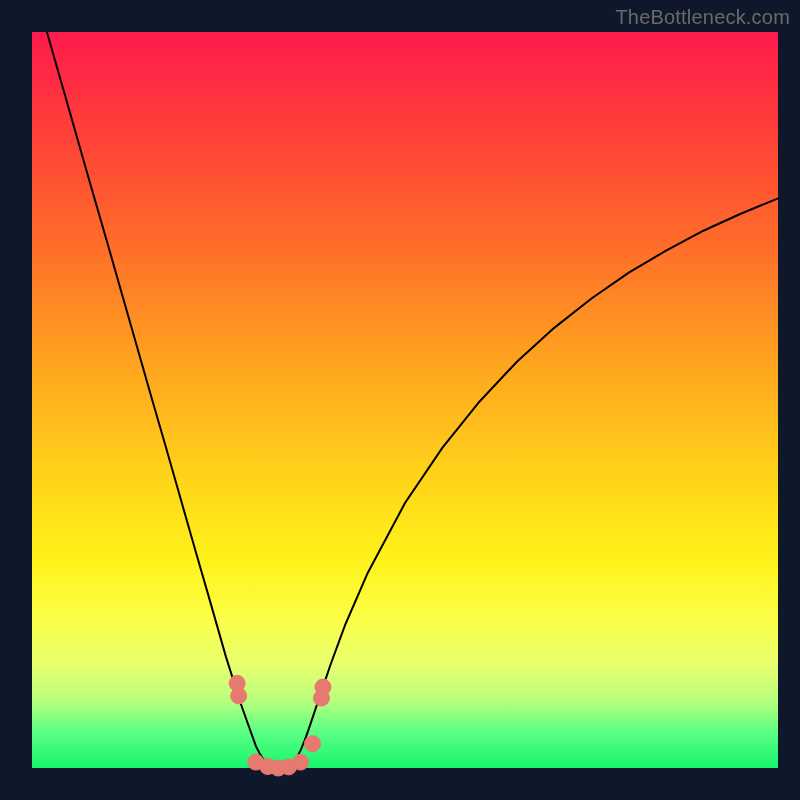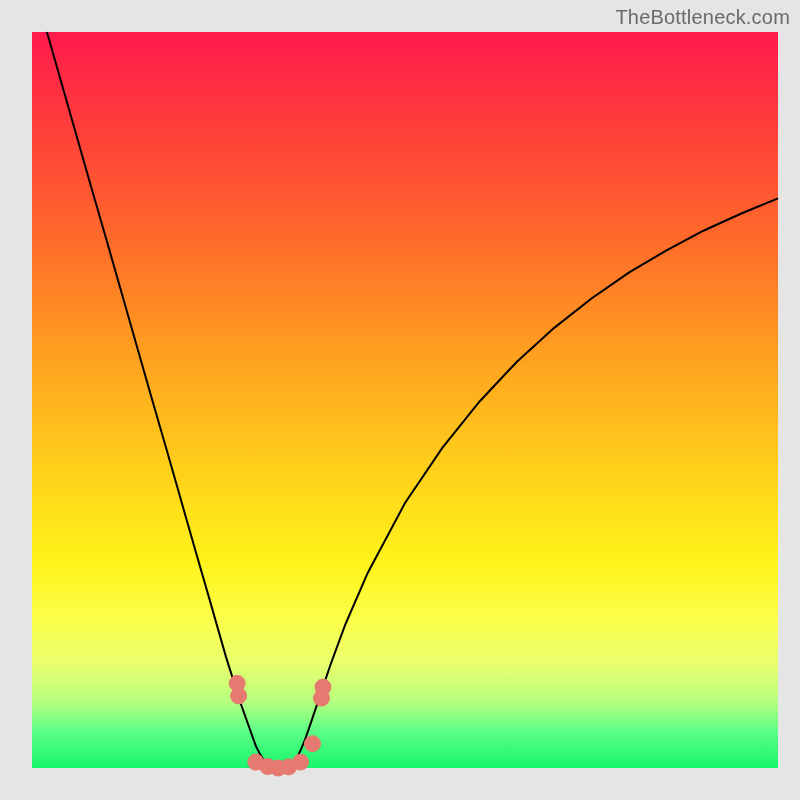--- a/index.html
+++ b/index.html
@@ -10,21 +10,21 @@
     overflow: hidden;
     background: #000;
     font-family: Arial, Helvetica, sans-serif;
   }
   .frame {
     position: absolute;
     left: 0;
     top: 0;
     width: 800px;
     height: 800px;
-    background: #e5e5e5;
+    background: #0f172a;
   }
   .plot-area {
     position: absolute;
     background: linear-gradient(to bottom,
       #ff1a4d 0%,
       #ff3b3b 12%,
       #ff6a2a 28%,
       #ffa41f 45%,
       #ffd21a 60%,
       #fff31a 72%,

